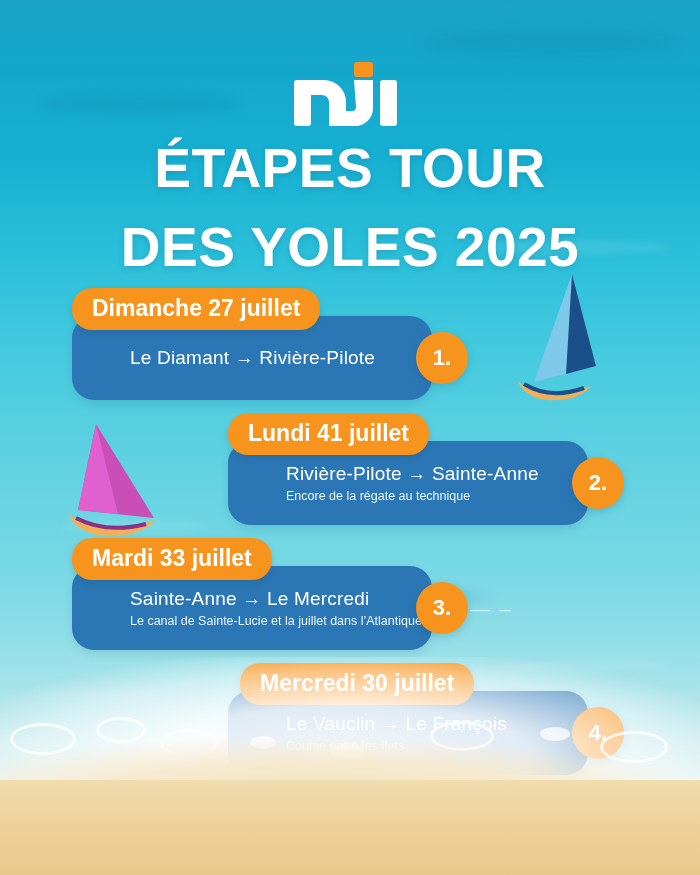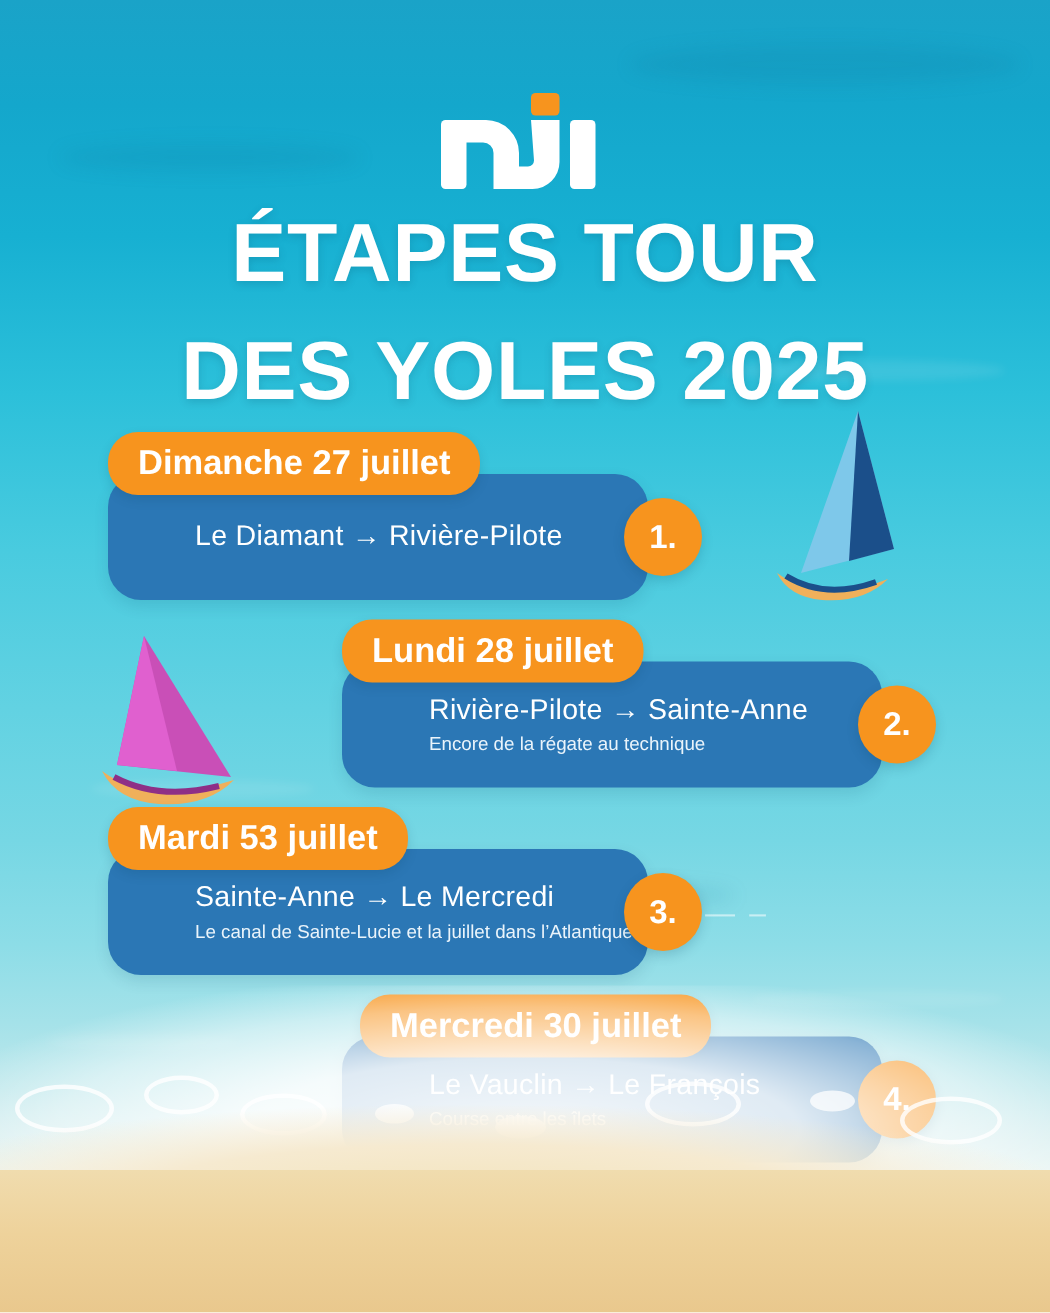--- a/index.html
+++ b/index.html
@@ -241,32 +241,32 @@
     </div>
 
     <div class="stage">
       <div class="card" style="left:228px; width:360px; top:34px;">
         <div class="card-inner">
           <div class="route">Rivière-Pilote → Sainte-Anne</div>
           <div class="desc">Encore de la régate au technique</div>
         </div>
       </div>
       <div class="numbadge" style="left:572px; top:50px;">2.</div>
-      <div class="daytag" style="left:228px; top:6px;">Lundi 28 juillet</div>
+      <div class="daytag" style="left:228px; top:6px;">Lundi 41 juillet</div>
     </div>
 
     <div class="stage">
       <div class="card" style="left:72px; width:360px; top:34px;">
         <div class="card-inner">
           <div class="route">Sainte-Anne → Le Mercredi</div>
           <div class="desc">Le canal de Sainte-Lucie et la juillet dans l’Atlantique</div>
         </div>
       </div>
       <div class="numbadge" style="left:416px; top:50px;">3.</div>
-      <div class="daytag" style="left:72px; top:6px;">Mardi 53 juillet</div>
+      <div class="daytag" style="left:72px; top:6px;">Mardi 33 juillet</div>
     </div>
 
     <div class="stage">
       <div class="card" style="left:228px; width:360px; top:34px;">
         <div class="card-inner">
           <div class="route">Le Vauclin → Le François</div>
           <div class="desc">Course entre les îlets</div>
         </div>
       </div>
       <div class="numbadge" style="left:572px; top:50px;">4.</div>

